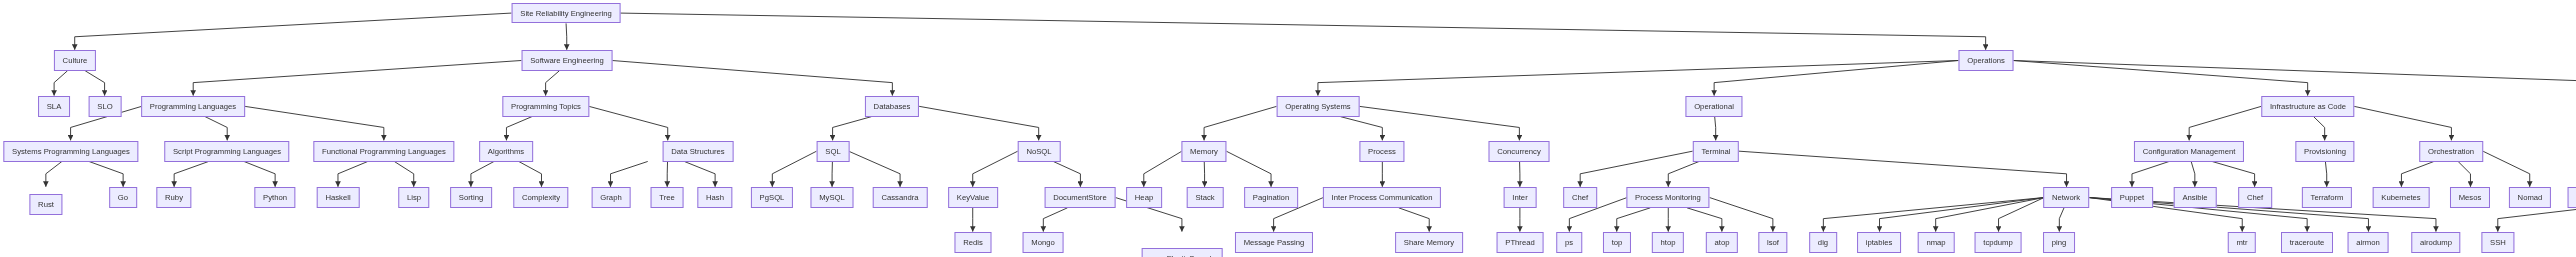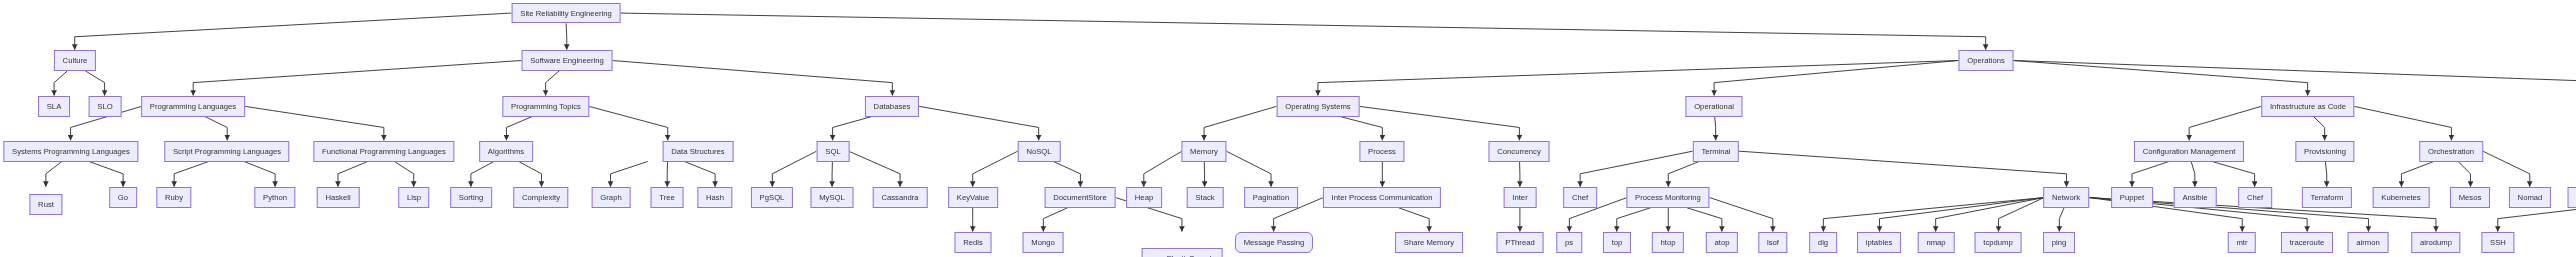--- a/index.html
+++ b/index.html
@@ -188,21 +188,21 @@
       <div class="node" style="left: 2195px; top: 187px;">Ansible</div>
       <div class="node" style="left: 2255px; top: 187px;">Chef</div>
       <div class="node" style="left: 2327px; top: 187px;">Terraform</div>
       <div class="node" style="left: 2401px; top: 187px;">Kubernetes</div>
       <div class="node" style="left: 2470px; top: 187px;">Mesos</div>
       <div class="node" style="left: 2530px; top: 187px;">Nomad</div>
       <div class="node" style="left: 2588px; top: 187px;">Socket</div>
       <div class="node" style="left: 973px; top: 232px;">Redis</div>
       <div class="node" style="left: 1043px; top: 232px;">Mongo</div>
       <div class="node" style="left: 1182px; top: 248px; padding-left: 24px;">ElasticSearch</div>
-      <div class="node" style="left: 1274px; top: 232px; border-radius: 6px;">Message Passing</div>
+      <div class="node" style="left: 1274px; top: 232px;">Message Passing</div>
       <div class="node" style="left: 1429px; top: 232px;">Share Memory</div>
       <div class="node" style="left: 1520px; top: 232px;">PThread</div>
       <div class="node" style="left: 1569px; top: 232px;">ps</div>
       <div class="node" style="left: 1617px; top: 232px;">top</div>
       <div class="node" style="left: 1668px; top: 232px;">htop</div>
       <div class="node" style="left: 1722px; top: 232px;">atop</div>
       <div class="node" style="left: 1773px; top: 232px;">lsof</div>
       <div class="node" style="left: 1823px; top: 232px;">dig</div>
       <div class="node" style="left: 1879px; top: 232px;">iptables</div>
       <div class="node" style="left: 1936px; top: 232px;">nmap</div>

